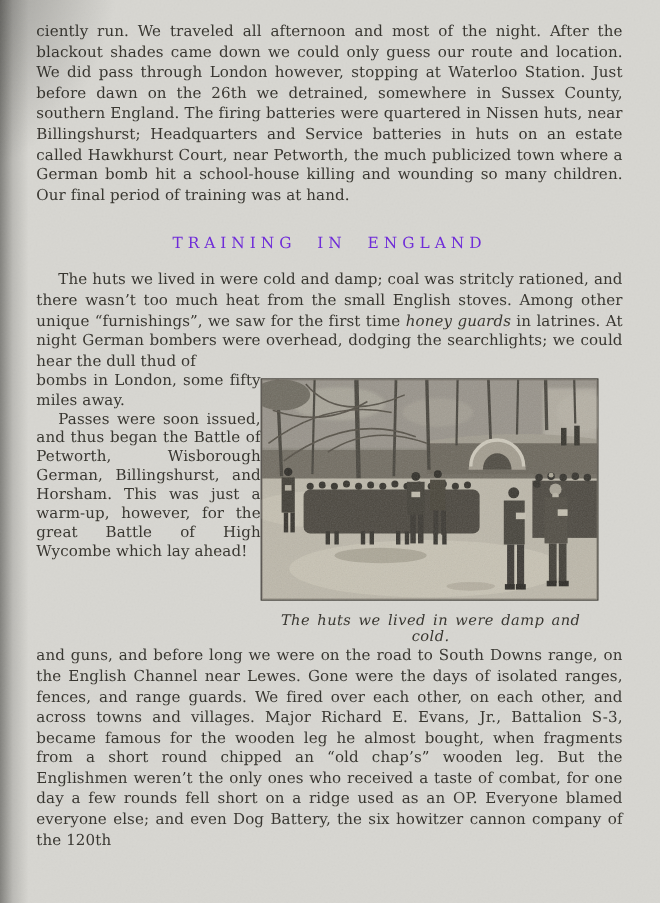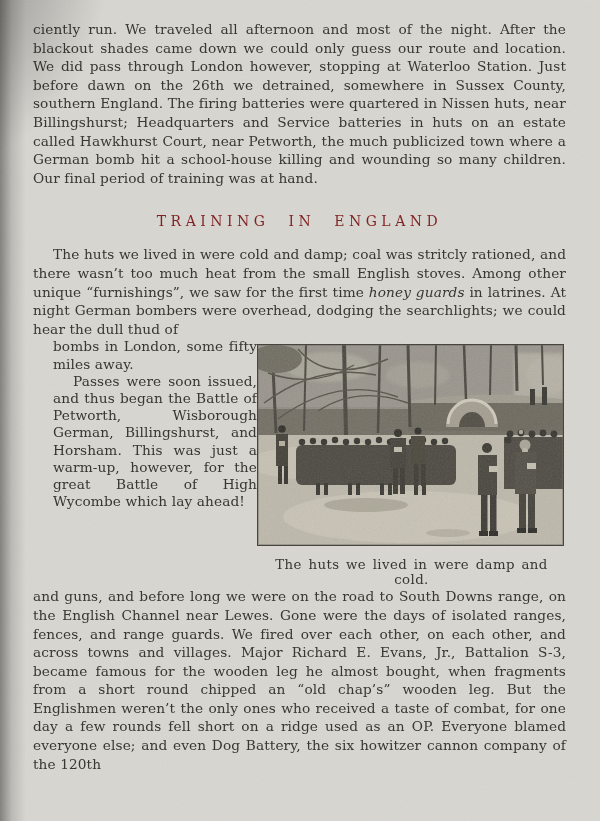--- a/index.html
+++ b/index.html
@@ -25,41 +25,42 @@
     letter-spacing:0.1px;
   }
   .indent{text-indent:20px;}
   .heading{
     margin:26px 0 16px 0;
     font-size:14px;
     font-weight:normal;
     text-align:center;
     letter-spacing:4.5px;
     word-spacing:10px;
-    color:#7f1d1d;
+    color:#6d28d9;
   }
   .wrap{
     display:flex;
-    justify-content:flex-end;
+    justify-content:flex-start;
     align-items:flex-start;
   }
   .left-col{width:204px;}
   .left-col .para{line-height:17.2px;}
   .figure{
     width:309px;
     margin:6px 0 0 0;
   }
   .photo{
     width:305px;height:200px;
     border:1px solid #44423c;
     background:#8f8b81;
     display:block;
   }
   .photo svg{display:block;}
   .caption{
+    font-style:italic;
     text-align:center;
     font-size:13.3px;
     margin-top:11px;
     letter-spacing:0.4px;
     word-spacing:2px;
   }
   .edge-shadow{
     position:absolute;left:0;top:0;bottom:0;width:26px;
     background:linear-gradient(to right, rgba(25,25,22,0.45), rgba(25,25,22,0.15) 45%, rgba(25,25,22,0) 100%);
     z-index:4;pointer-events:none;

